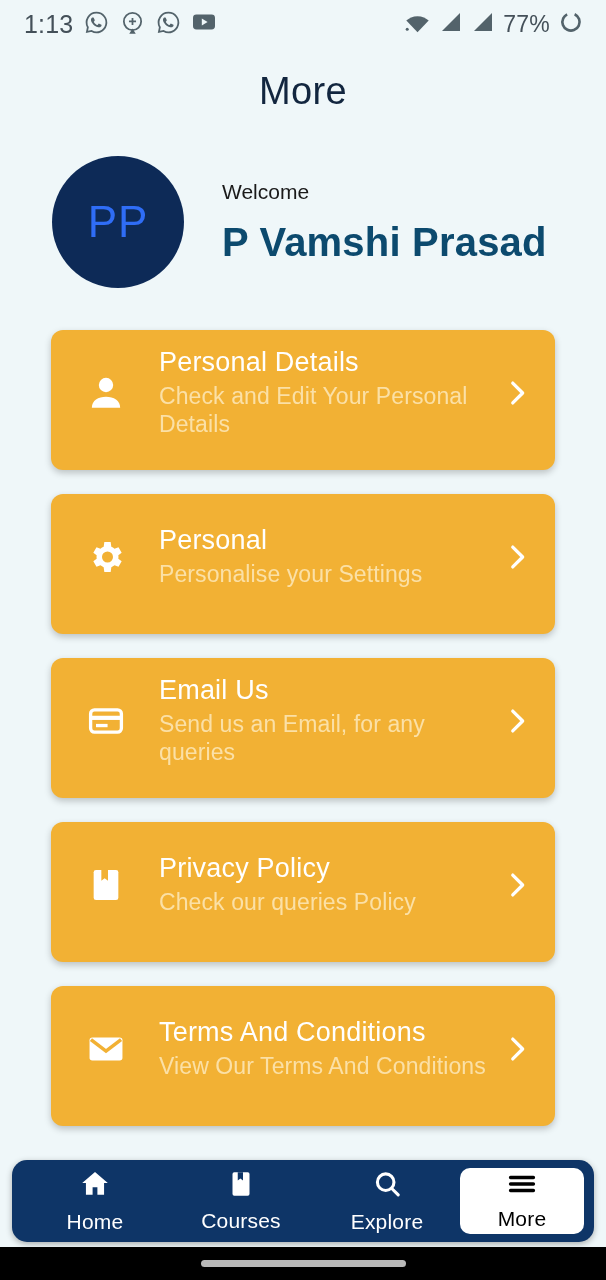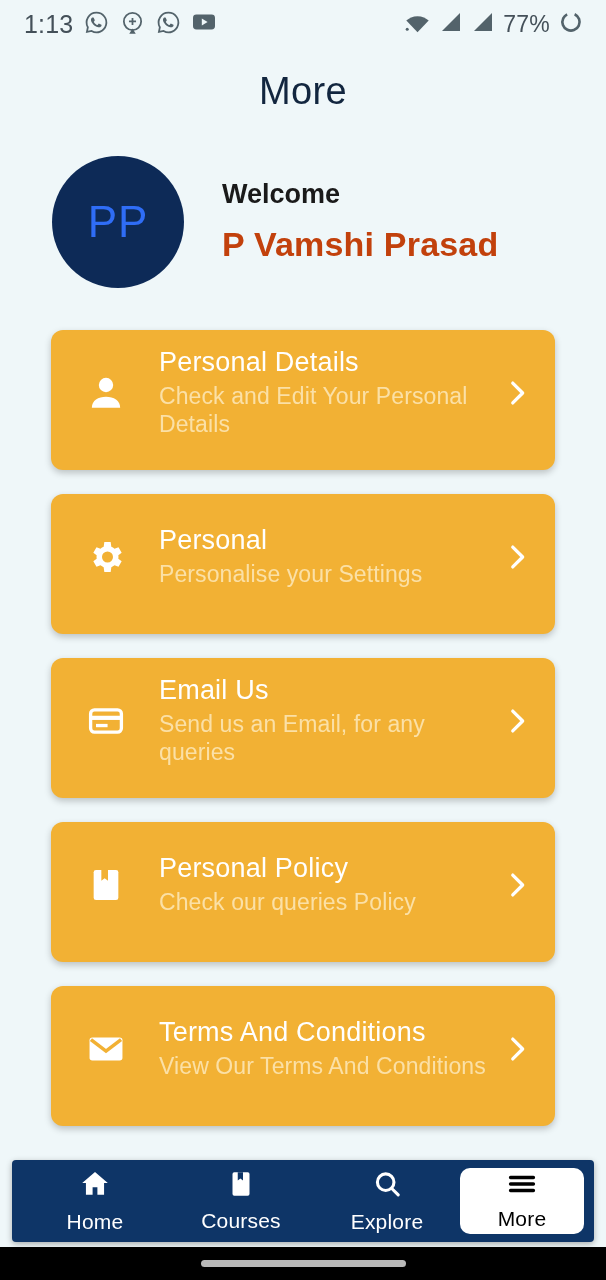--- a/index.html
+++ b/index.html
@@ -57,25 +57,25 @@
     flex:0 0 132px;
   }
   .avatar-initials {
     color:#2f6df6;
     font-size:44px;
     font-weight:400;
     letter-spacing:1px;
   }
   .welcome-wrap { margin-left:22px; }
   .welcome-label {
-    font-size:27px; color:#1a1a1a; font-weight:700;
+    font-size:21px; color:#1a1a1a; font-weight:400;
     line-height:1.1;
   }
   .welcome-name {
-    font-size:34px; color:#c2410c; font-weight:700;
+    font-size:40px; color:#0c4a6e; font-weight:700;
     margin-top:16px; line-height:1.1; letter-spacing:.2px;
   }
 
   
   .cards {
     margin-top:48px;
     padding:0 51px;
     display:flex; flex-direction:column;
     gap:24px;
   }
@@ -107,21 +107,21 @@
     display:flex; align-items:center; justify-content:center;
     color:#ffffff;
   }
 
   
   .navbar {
     position:absolute;
     left:12px; right:12px; bottom:38px;
     height:82px;
     background:#0e3567;
-    border-radius:4px;
+    border-radius:15px;
     display:flex; align-items:center;
     padding:0 10px;
     box-shadow:0 2px 6px rgba(0,0,0,.3);
     z-index:5;
   }
   .nav-item {
     flex:1;
     display:flex; flex-direction:column;
     align-items:center; justify-content:center;
     gap:6px;
@@ -280,21 +280,21 @@
     </div>
 
     <div class="card">
       <div class="card-icon">
         <svg width="40" height="40" viewBox="0 0 24 24">
             <rect x="4.6" y="3" width="14.8" height="18" rx="1.4" fill="#fff"></rect>
             <path d="M9.2 3h4v6.4l-2-1.5-2 1.5z" fill="#f2b134"></path>
           </svg>
       </div>
       <div class="card-text">
-        <div class="card-title">Personal Policy</div>
+        <div class="card-title">Privacy Policy</div>
         <div class="card-sub">Check our queries Policy</div>
       </div>
       <div class="card-chev">
         <svg width="34" height="34" viewBox="0 0 24 24" fill="none" stroke="#fff" stroke-width="2.3" stroke-linecap="round" stroke-linejoin="round">
             <path d="M9 5l7 7-7 7"></path>
           </svg>
       </div>
     </div>
 
     <div class="card">

